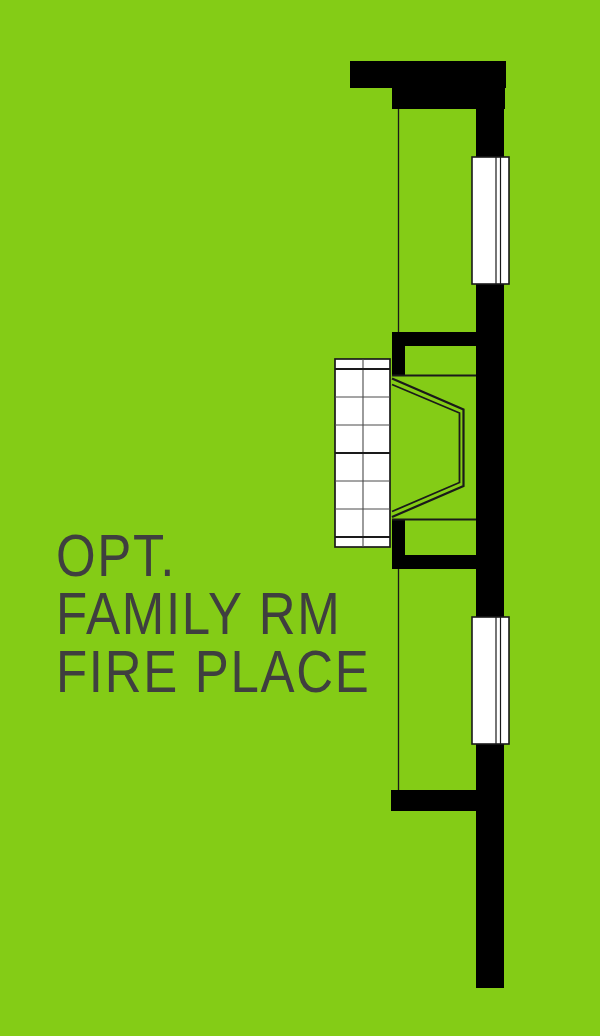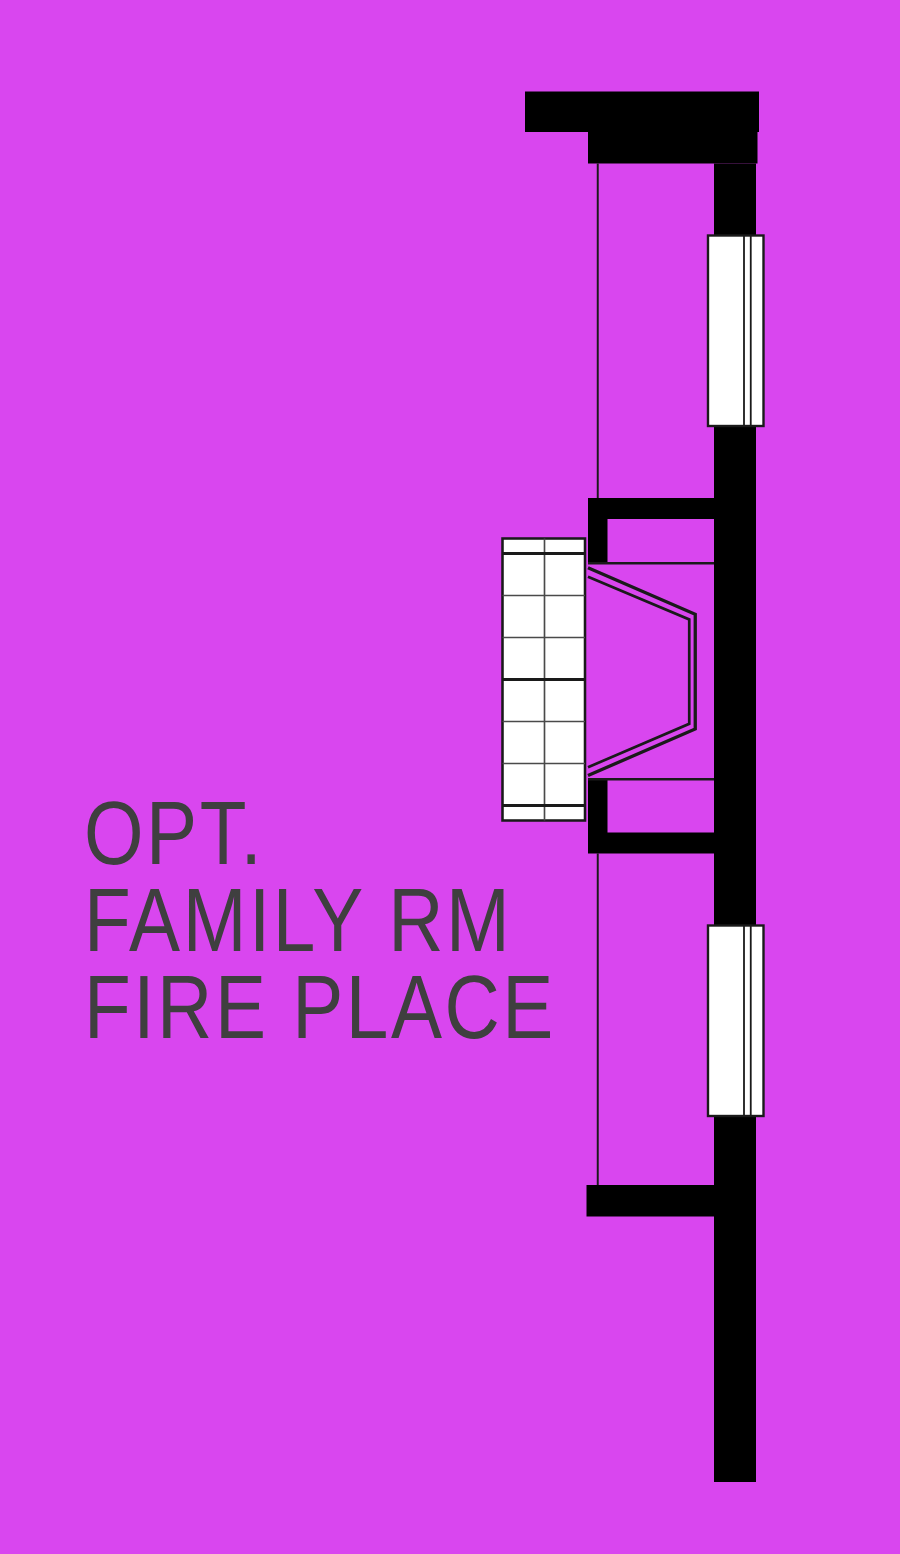--- a/index.html
+++ b/index.html
@@ -5,21 +5,21 @@
   html, body {
     margin: 0;
     padding: 0;
     background: #ffffff;
     font-family: "Liberation Sans", sans-serif;
   }
   .canvas {
     position: relative;
     width: 600px;
     height: 1036px;
-    background: #d946ef;
+    background: #84cc16;
     overflow: hidden;
   }
   .plan-svg {
     position: absolute;
     left: 0;
     top: 0;
   }
   .label {
     position: absolute;
     left: 56px;

